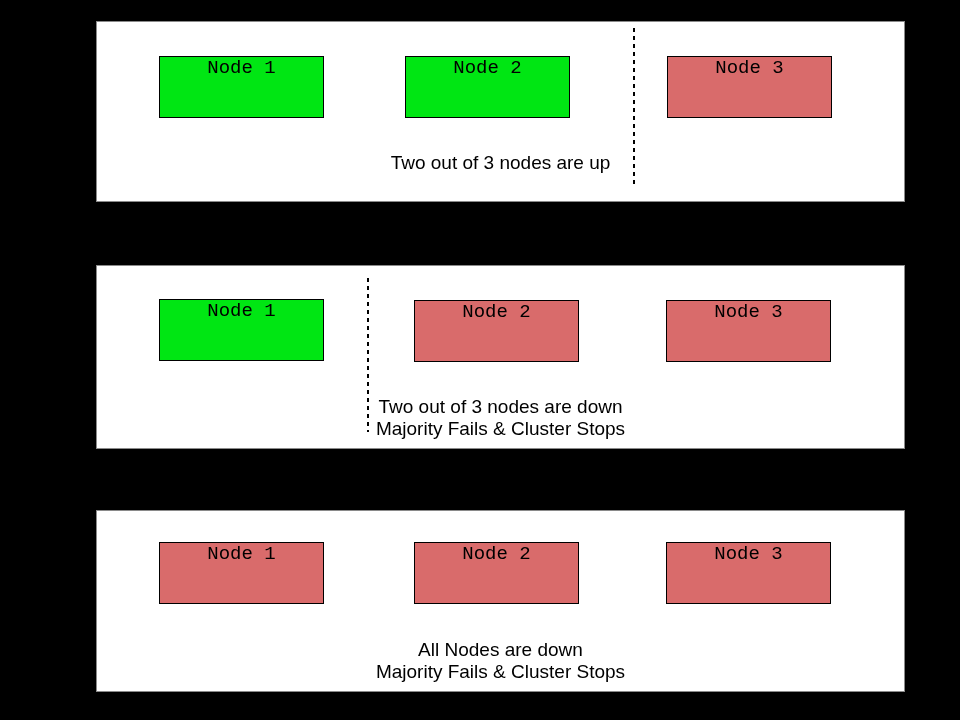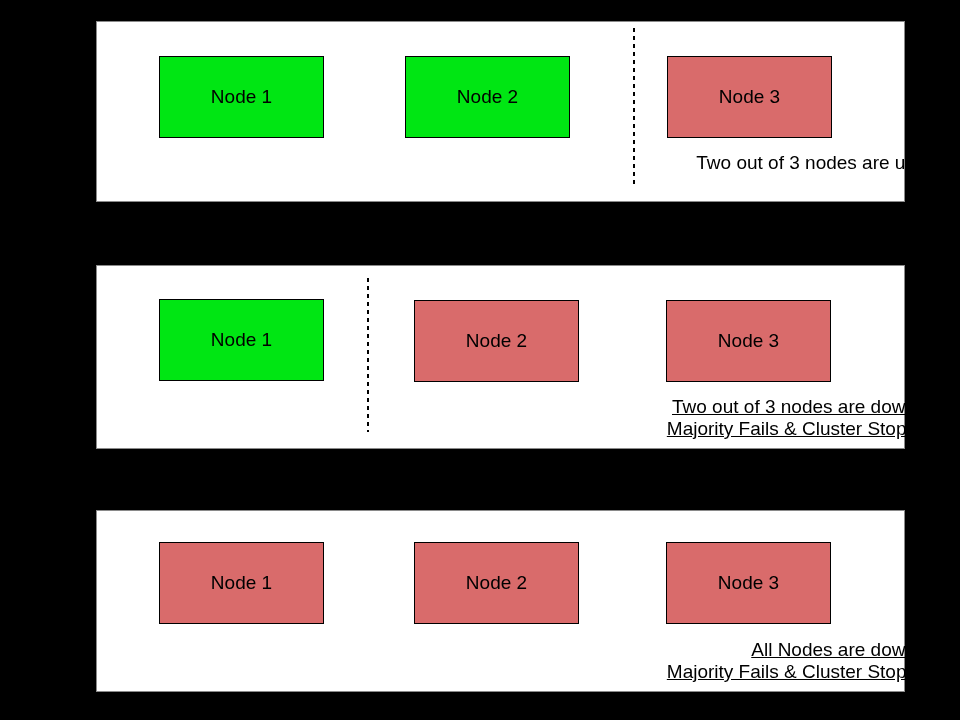--- a/index.html
+++ b/index.html
@@ -22,40 +22,40 @@
     position: absolute;
     left: 96px;
     width: 809px;
     background: var(--panel-bg, #fff);
     border: 1px solid #8a8a8a;
     box-sizing: border-box;
   }
   .node {
     position: absolute;
     width: 165px;
-    height: 82px;
+    height: 62px;
     border: 1.5px solid var(--line, #000);
     box-sizing: border-box;
     display: flex;
-    align-items: center;
     justify-content: center;
+    font-family: Liberation Mono, monospace;
   }
   .node.up   { background: var(--up,   #00e613); }
   .node.down { background: var(--down, #d96b6b); }
   .node-label {
     font-size: 19px;
     line-height: 22px;
     color: var(--ink, #000);
     white-space: nowrap;
   }
   .caption {
     position: absolute;
-    left: 12px;
+    left: 0;
     width: 100%;
-    text-align: right;
+    text-align: center;
     font-size: 19px;
     line-height: 22px;
     color: var(--ink, #000);
   }
   .divider {
     position: absolute;
     width: 2px;
     background: repeating-linear-gradient(
       to bottom,
       var(--line, #000) 0px, var(--line, #000) 4px,
@@ -88,35 +88,35 @@
     <div class="node up" style="left:62px; top:33px;">
       <span class="node-label">Node 1</span>
     </div>
     <div class="node down" style="left:317px; top:34px;">
       <span class="node-label">Node 2</span>
     </div>
     <div class="node down" style="left:569px; top:34px;">
       <span class="node-label">Node 3</span>
     </div>
     <div class="divider" style="left:270px; top:12px; height:154px;"></div>
-    <div class="caption" style="top:130px;text-decoration:underline;">
+    <div class="caption" style="top:130px;">
       <div>Two out of 3 nodes are down</div>
       <div>Majority Fails &amp; Cluster Stops</div>
     </div>
   </section>
 
   <section class="panel" style="top:510px; height:182px;">
     <div class="node down" style="left:62px; top:31px;">
       <span class="node-label">Node 1</span>
     </div>
     <div class="node down" style="left:317px; top:31px;">
       <span class="node-label">Node 2</span>
     </div>
     <div class="node down" style="left:569px; top:31px;">
       <span class="node-label">Node 3</span>
     </div>
-    <div class="caption" style="top:128px;text-decoration:underline;">
+    <div class="caption" style="top:128px;">
       <div>All Nodes are down</div>
       <div>Majority Fails &amp; Cluster Stops</div>
     </div>
   </section>
 
 </div>
 
 </body></html>

